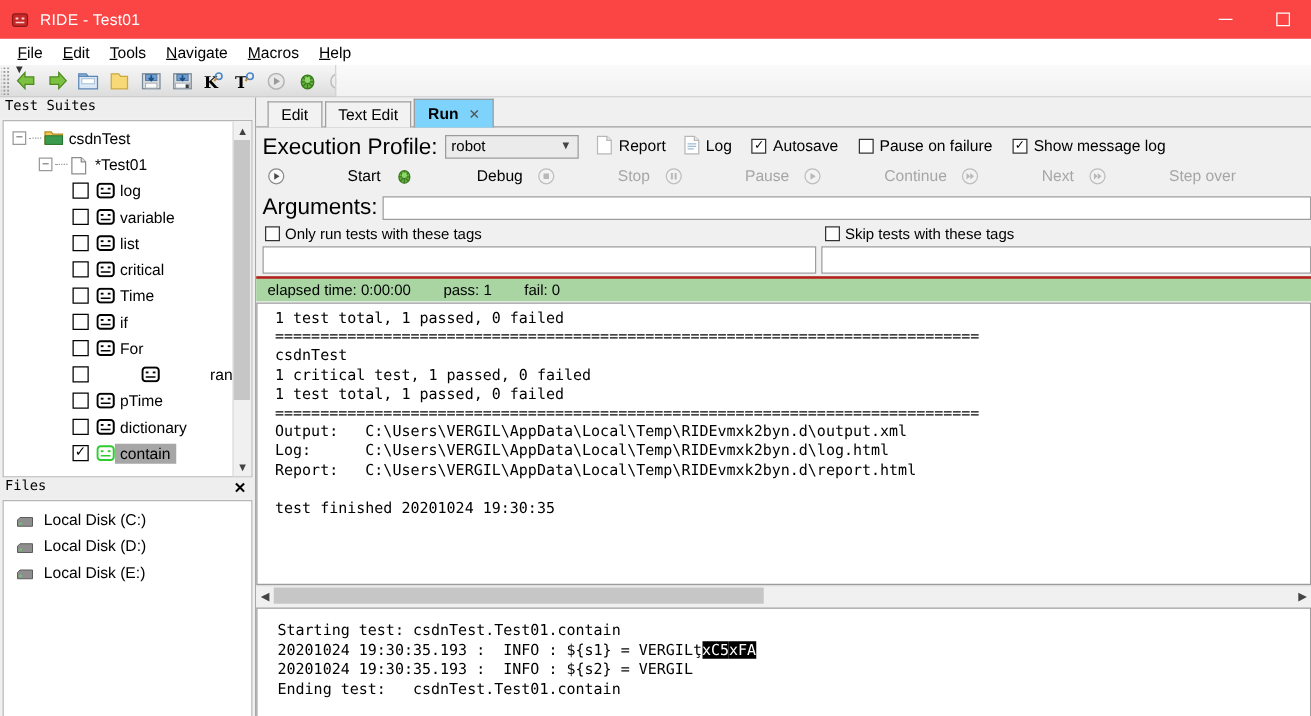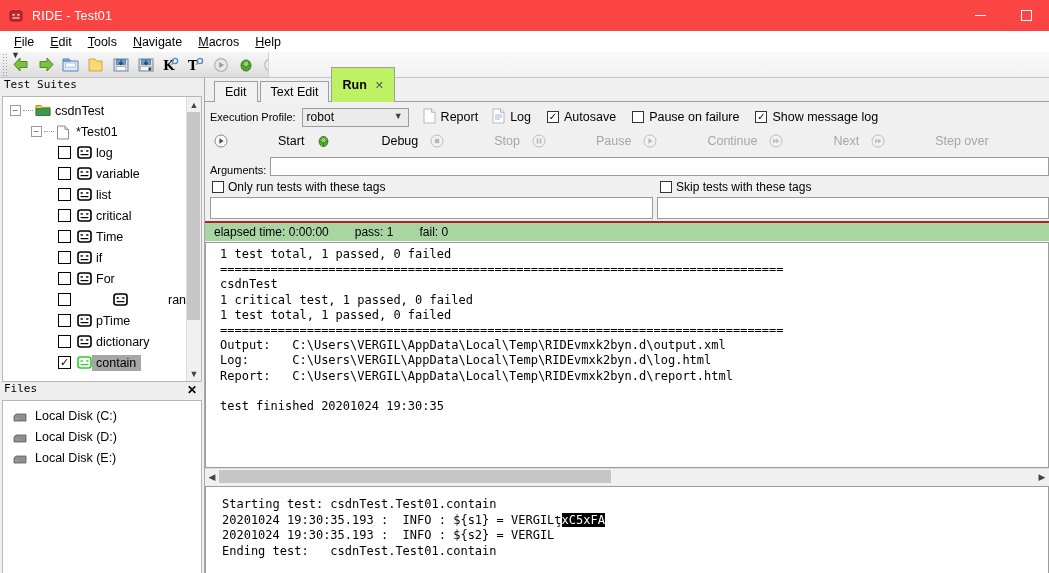--- a/index.html
+++ b/index.html
@@ -112,28 +112,28 @@
   #rightcol { flex:1; display:flex; flex-direction:column; background:#f0f0f0;
               border-left:1px solid #a8a8a8; }
   #tabstrip { height: 24px; display:flex; align-items:flex-end; padding-left:9px;
               background:#f0f0f0; position:relative; }
   #tabstrip:after { content:""; position:absolute; left:0; right:0; bottom:0; height:1px; background:#9e9e9e; }
   .tab {
     height: 21px; background:#f2f2f2; border:1px solid #9e9e9e; border-bottom:none;
     display:flex; align-items:center; padding: 0 10px; margin-right:2px;
     font-size:12.5px; position:relative; z-index:1;
   }
-  .tab.active { background:#bef264; font-weight:bold; height:35px; z-index:2; }
+  .tab.active { background:#7dd3fc; font-weight:bold; height:23px; z-index:2; }
   .tab .tab-x { margin-left:8px; font-size:11px; font-weight:normal; color:#555; }
 
   #runpane { flex:1; display:flex; flex-direction:column; background:#f0f0f0; padding-top:3px; }
   .row { display:flex; align-items:center; padding-left:5px; }
   .row1 { height:24px; }
   .row2 { height:24px; }
-  .lbl { font-size:11px; }
+  .lbl { font-size:18px; }
   select.profile {
     margin-left:6px; width:107px; height:19px; font-size:12px;
     font-family:"Liberation Sans", sans-serif;
     border:1px solid #9c9c9c; background:#ebebeb; color:#000;
     -webkit-appearance:none; appearance:none; padding-left:4px;
   }
   .selwrap { position:relative; display:inline-block; }
   .selwrap .chev { position:absolute; right:6px; top:3px; font-size:9px; color:#444; pointer-events:none; }
   .tool-link { display:flex; align-items:center; margin-left:14px; font-size:12.5px; }
   .tool-link .ico { margin-right:5px; }

